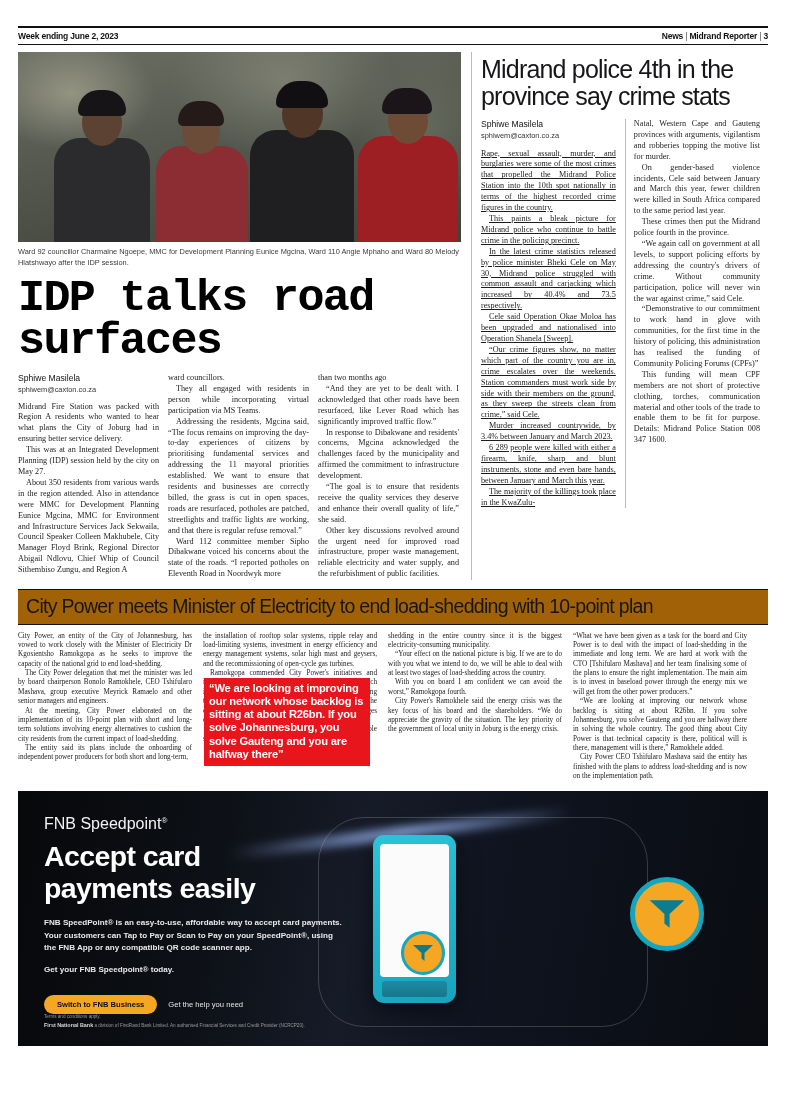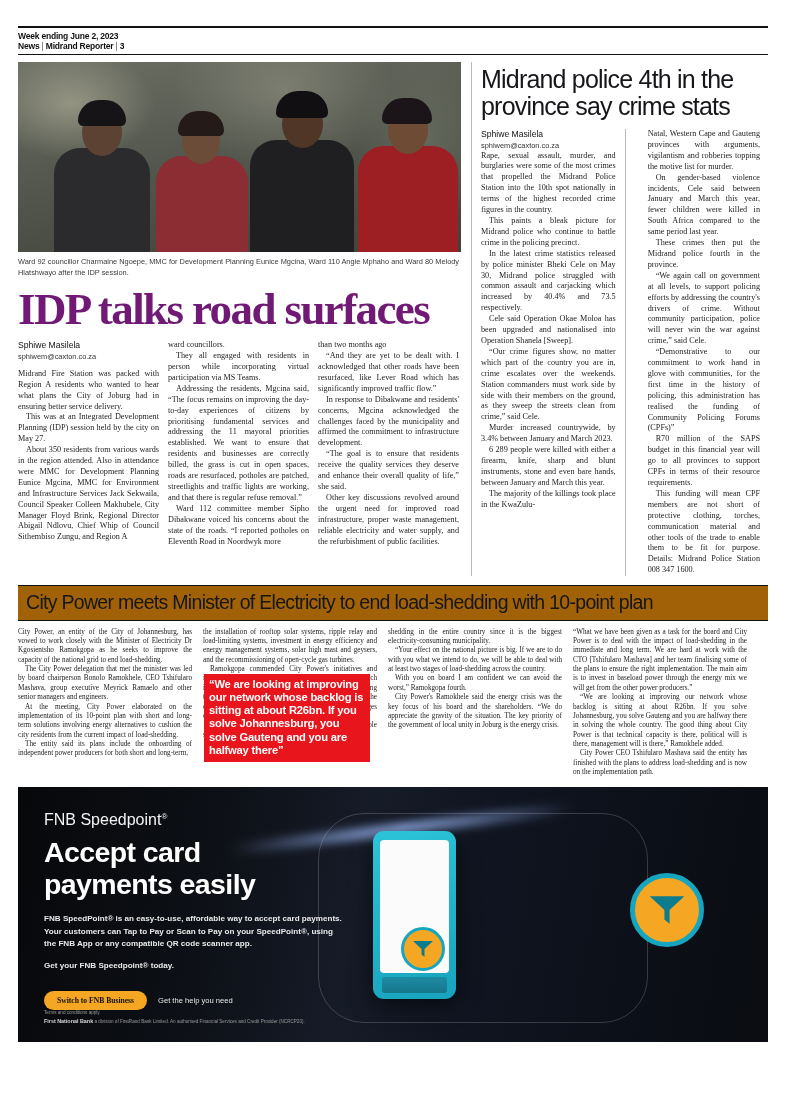--- a/index.html
+++ b/index.html
@@ -16,21 +16,20 @@
   
   .masthead {
     margin-top:26px;
     border-top:2.5px solid #111;
     border-bottom:1px solid #111;
     padding:3px 0 3px 0;
     display:flex; justify-content:space-between; align-items:baseline;
     font-family:"Liberation Sans", sans-serif;
     font-weight:bold; font-size:8.5px; letter-spacing:-0.2px;
     color:#111;
-    flex-direction:column;
   }
   .masthead .right { color:#111; }
   .masthead .right .sep { font-weight:normal; color:#555; }
 
   
   .top-region { display:flex; gap:10px; margin-top:7px; }
   .left-top { width:443px; }
   .right-top { width:289px; border-left:0.8px solid #bbb; padding-left:9px; }
 
   
@@ -62,25 +61,25 @@
   .p4 .head { left:30px; bottom:98px; width:40px; height:47px; background:#6d4b35; }
   .p4 .hair { position:absolute; left:24px; bottom:128px; width:50px; height:26px; background:#1b1418; border-radius:25px 25px 6px 6px; }
 
   .caption {
     font-family:"Liberation Sans", sans-serif;
     font-size:7.4px; line-height:1.45; color:#3a3a3a;
     margin-top:5px; width:443px;
   }
 
   .main-head {
-    font-family:Liberation Serif, serif;
+    font-family:Liberation Mono, monospace;
     font-weight:bold;
     font-size:45px; line-height:0.95;
     letter-spacing:-1.6px;
-    color:#701a75;
+    color:#000000;
     margin:10px 0 9px 0;
     transform:scaleX(1.0);
   }
 
   
   .sub-head {
     font-family:"Liberation Sans", sans-serif;
     font-weight:normal;
     font-size:25px; line-height:1.06;
     letter-spacing:-0.8px;
@@ -95,21 +94,21 @@
   
   .bodytext { font-size:8.2px; line-height:1.33; text-align:justify; color:#1d1d1d; }
   .bodytext p { margin:0; text-indent:8px; }
   .bodytext p.first { text-indent:0; }
   .bodytext p + p { margin-top:0px; }
 
   .cols3 { display:flex; gap:9px; margin-top:7px; }
   .cols3 > div { width:141px; }
   .cols2 { display:flex; gap:9px; margin-top:7px; }
   .cols2 > div { width:139px; }
-  .vrule { border-left:0.8px solid #bbb; padding-left:22px; }
+  .vrule { border-left:0.8px solid #bbb; padding-left:8px; }
 
   
   .band {
     margin-top:9px;
     border-top:1.8px solid #111;
     border-bottom:1.8px solid #111;
     background:#a16207;
     padding:6px 8px 7px 8px;
   }
   .band h2 {
@@ -171,21 +170,21 @@
   }
   .ad-copy {
     font-family:"Liberation Sans", sans-serif; font-weight:bold;
     font-size:8.1px; line-height:1.55; color:#e9e9e9;
     margin-top:12px; width:300px;
   }
   .ad-copy2 { margin-top:9px; }
   .ad-cta { display:flex; align-items:center; gap:11px; margin-top:19px; }
   .ad-btn {
     background:#f5a623; color:#101010;
-    font-family:Liberation Serif, serif; font-weight:bold; font-size:7.6px;
+    font-family:Liberation Sans, sans-serif; font-weight:bold; font-size:7.6px;
     border-radius:11px; padding:5px 13px;
   }
   .ad-help { font-family:"Liberation Sans", sans-serif; font-size:7.6px; color:#e6e6e6; }
   .ad-legal { position:absolute; left:26px; bottom:16px; font-family:"Liberation Sans", sans-serif; font-size:4.6px; color:#9a9a9a; line-height:1.7; }
   .ad-legal .bold { font-weight:bold; color:#d8d8d8; font-size:5.4px; }
 
   
   .phone {
     position:absolute; left:355px; top:44px;
     width:83px; height:168px;
@@ -298,39 +297,38 @@
     </div>
 
     <div class="right-top">
       <div class="sub-head">Midrand police 4th in the province say crime stats</div>
       <div class="cols2" style="margin-top:0;">
         <div>
           <div class="byline">
             <div>Sphiwe Masilela</div>
             <div class="email">sphiwem@caxton.co.za</div>
           </div>
-          <div class="bodytext" style="">
+          <div class="bodytext" style="margin-top:8px;text-decoration:underline;">
             <p class="first">Rape, sexual assault, murder, and burglaries were some of the most crimes that propelled the Midrand Police Station into the 10th spot nationally in terms of the highest recorded crime figures in the country.</p>
             <p>This paints a bleak picture for Midrand police who continue to battle crime in the policing precinct.</p>
             <p>In the latest crime statistics released by police minister Bheki Cele on May 30, Midrand police struggled with common assault and carjacking which increased by 40.4% and 73.5 respectively.</p>
             <p>Cele said Operation Okae Moloa has been upgraded and nationalised into Operation Shanela [Sweep].</p>
             <p>“Our crime figures show, no matter which part of the country you are in, crime escalates over the weekends. Station commanders must work side by side with their members on the ground, as they sweep the streets clean from crime,” said Cele.</p>
             <p>Murder increased countrywide, by 3.4% between January and March 2023.</p>
             <p>6 289 people were killed with either a firearm, knife, sharp and blunt instruments, stone and even bare hands, between January and March this year.</p>
             <p>The majority of the killings took place in the KwaZulu-</p>
           </div>
         </div>
         <div class="vrule">
           <div class="bodytext">
             <p class="first">Natal, Western Cape and Gauteng provinces with arguments, vigilantism and robberies topping the motive list for murder.</p>
             <p>On gender-based violence incidents, Cele said between January and March this year, fewer children were killed in South Africa compared to the same period last year.</p>
             <p>These crimes then put the Midrand police fourth in the province.</p>
             <p>“We again call on government at all levels, to support policing efforts by addressing the country's drivers of crime. Without community participation, police will never win the war against crime,” said Cele.</p>
             <p>“Demonstrative to our commitment to work hand in glove with communities, for the first time in the history of policing, this administration has realised the funding of Community Policing Forums (CPFs)”</p>
-            <p>R70 million of the SAPS budget in this financial year will go to all provinces to support CPFs in terms of their resource requirements.</p>
             <p>This funding will mean CPF members are not short of protective clothing, torches, communication material and other tools of the trade to enable them to be fit for purpose. Details: Midrand Police Station 008 347 1600.</p>
           </div>
         </div>
       </div>
     </div>
   </div>
 
   <div class="band">
     <h2>City Power meets Minister of Electricity to end load-shedding with 10-point plan</h2>
   </div>

